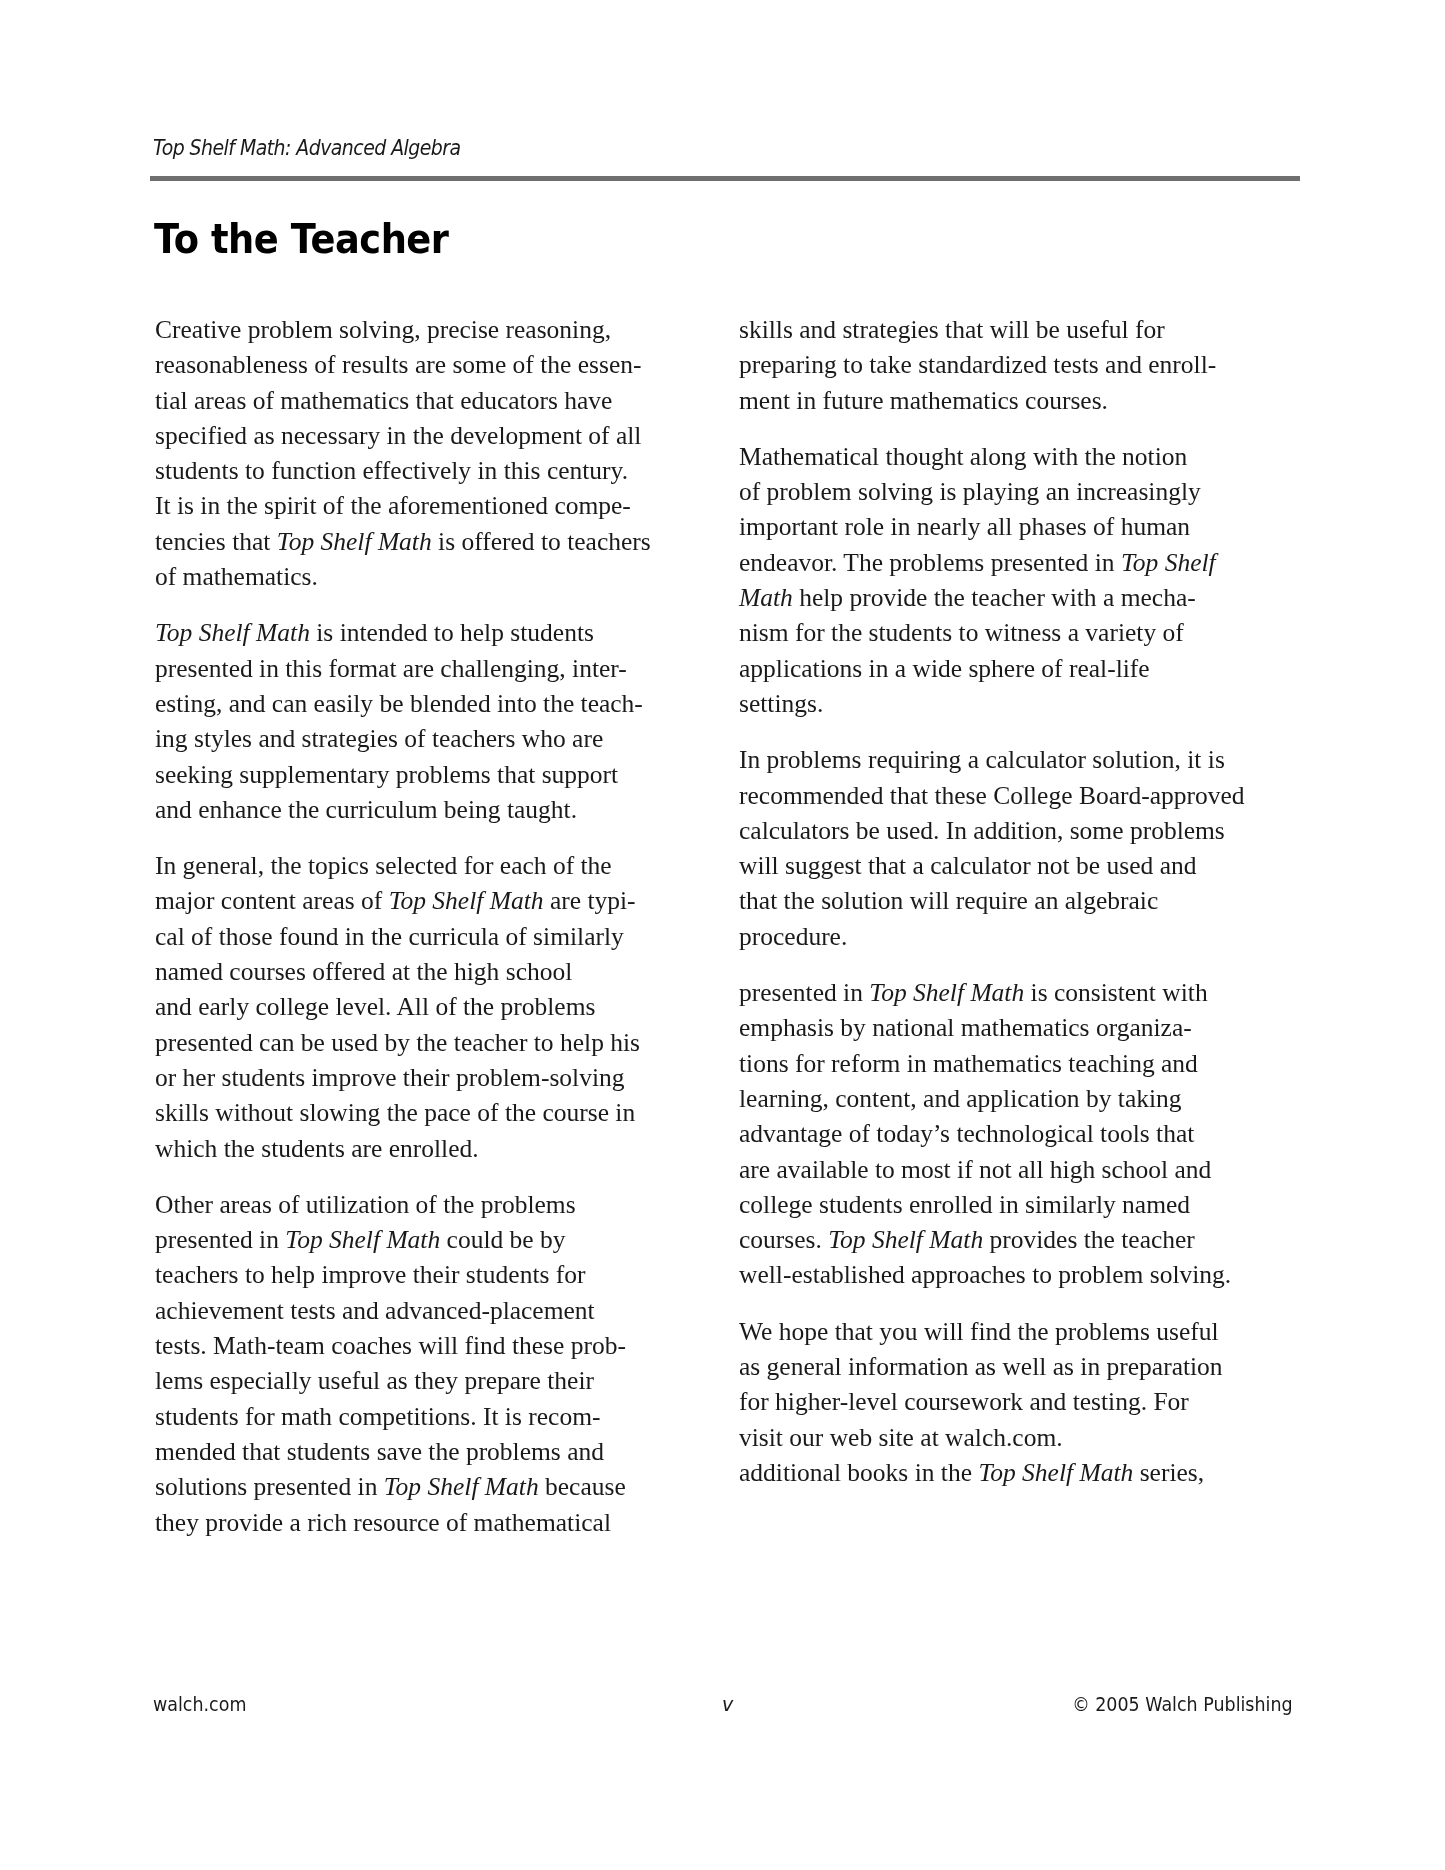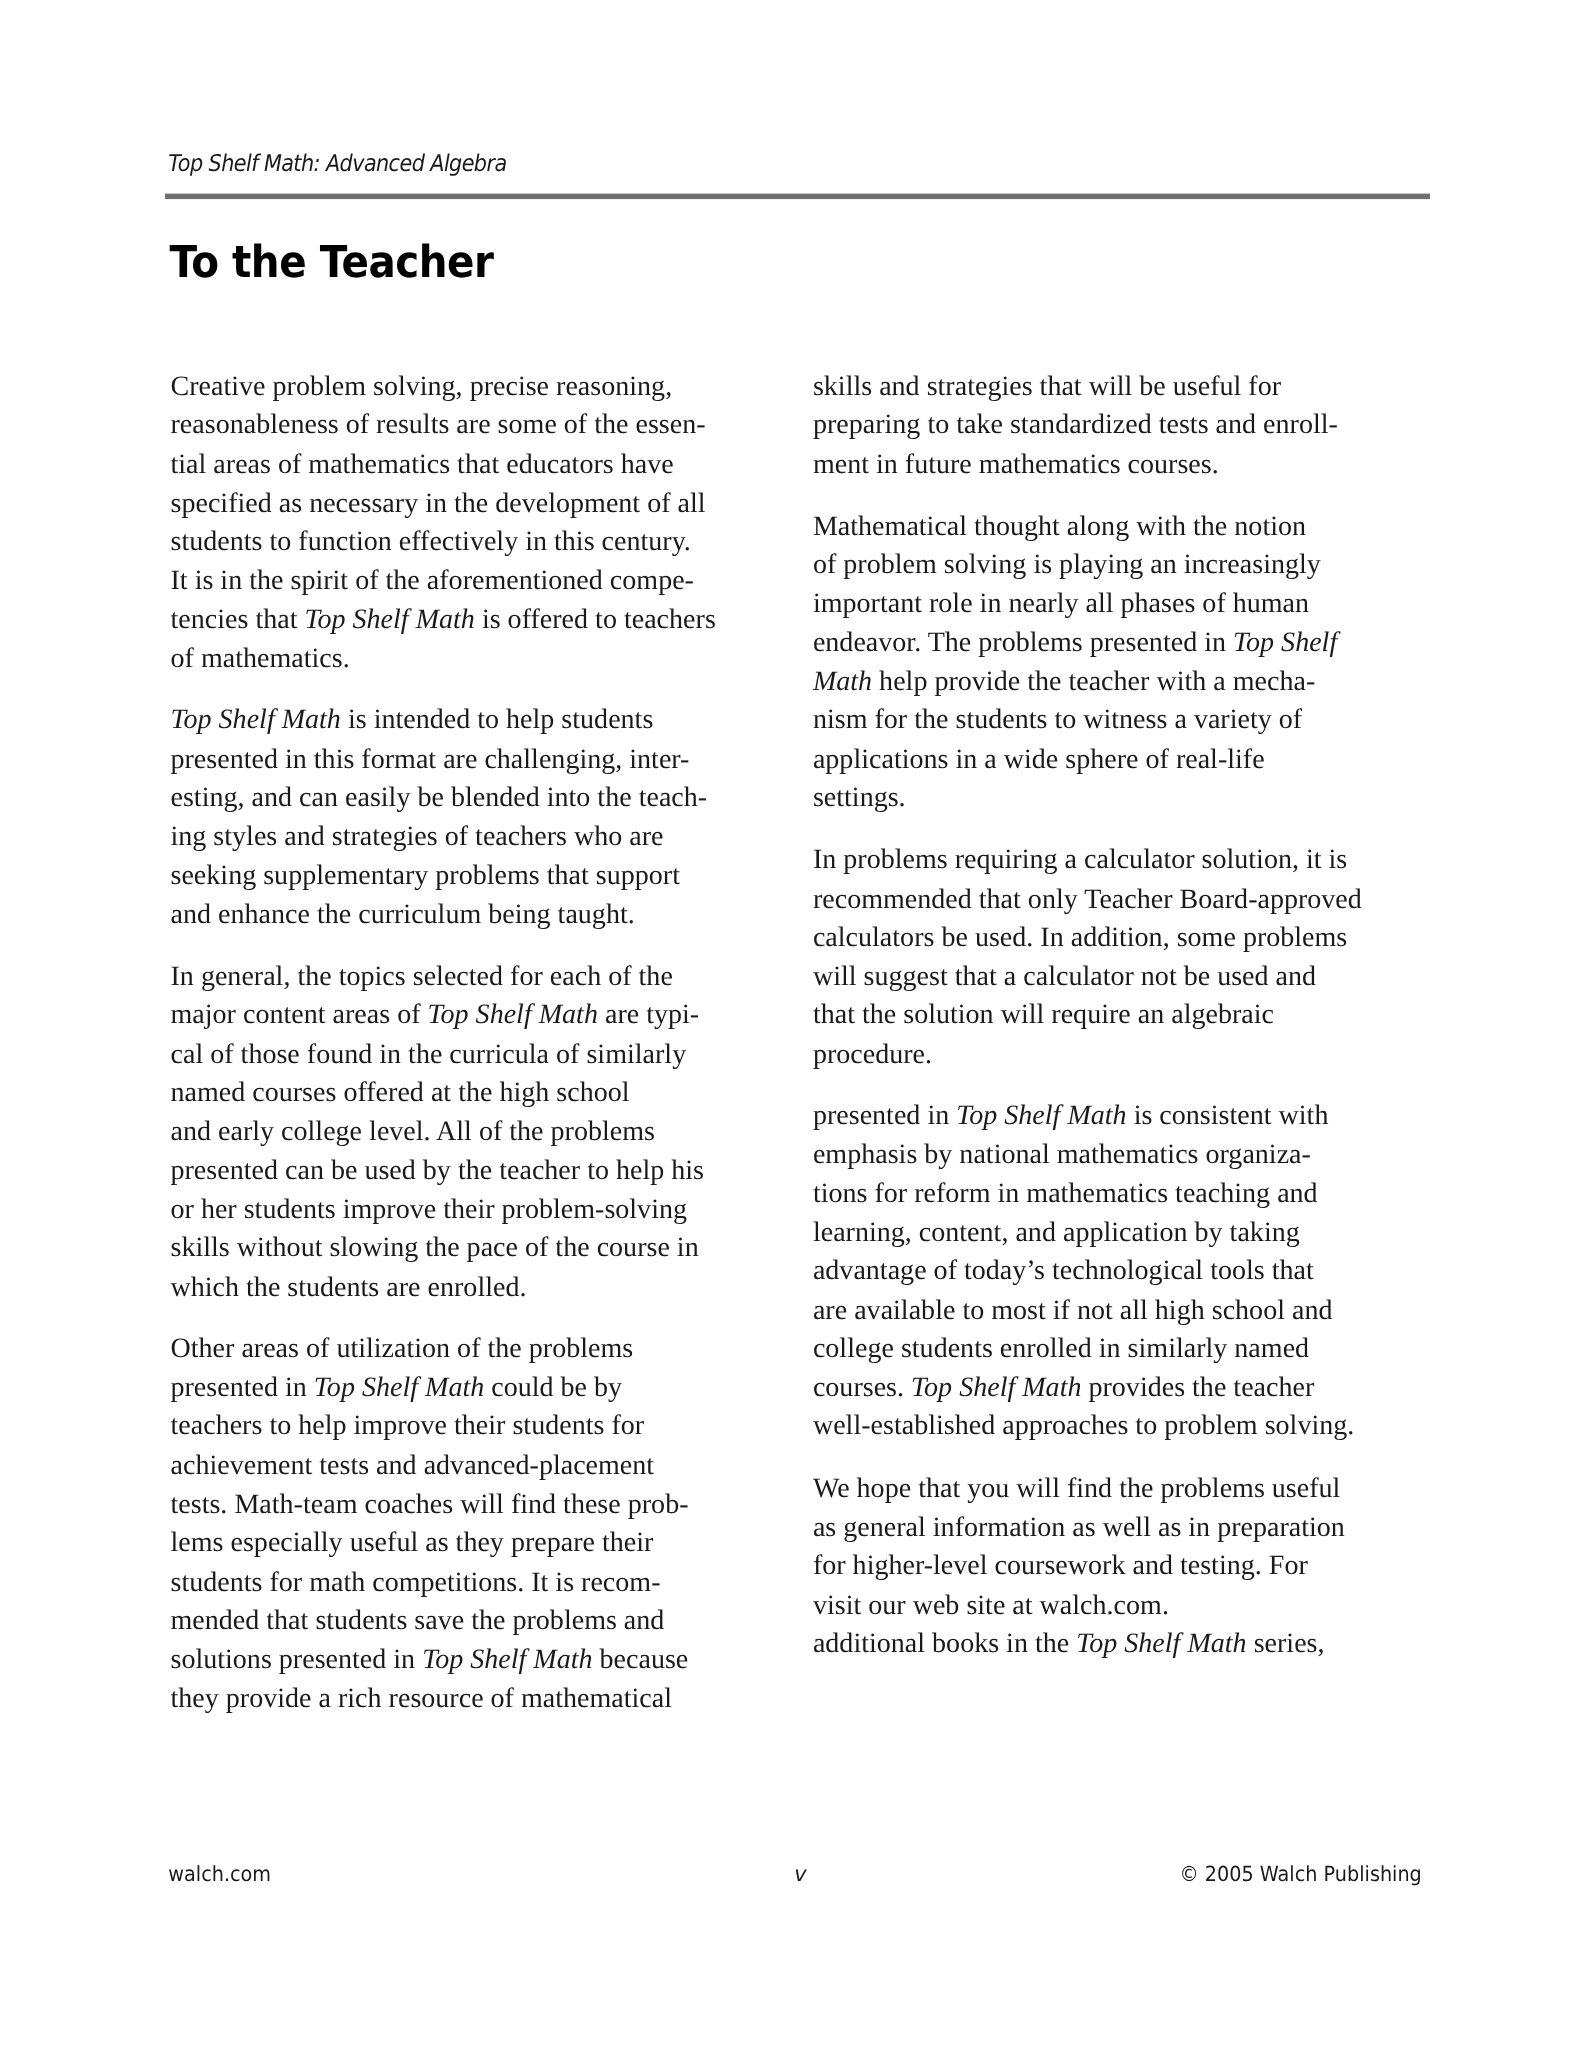--- a/index.html
+++ b/index.html
@@ -13,21 +13,21 @@
   .head-rule {
     position: absolute; left: 150px; top: 176px; width: 1150px; height: 5px;
     background: #6f6f6f;
   }
   .page-title {
     position: absolute; left: 154px; top: 216px; margin: 0;
     font-family: "DejaVu Sans", sans-serif; font-weight: bold;
     font-size: 40px; letter-spacing: -0.5px; color: #000;
     transform: scaleX(0.92); transform-origin: left center;
   }
-  .column { position: absolute; top: 312px; width: 560px; margin-top: 21px; }
+  .column { position: absolute; top: 312px; width: 560px; }
   .col-left { left: 155px; }
   .col-right { left: 739px; }
   .para { margin: 0 0 21px 0; }
   .line {
     display: block; white-space: nowrap;
     font-family: "Liberation Serif", serif; font-size: 25.5px;
     line-height: 35.3px; color: #1a1a1a;
   }
   .line i { font-style: italic; }
   .footer {
@@ -100,21 +100,21 @@
       <span class="line"><span>of problem solving is playing an increasingly</span></span>
       <span class="line"><span>important role in nearly all phases of human</span></span>
       <span class="line"><span>endeavor. The problems presented in </span><i>Top Shelf</i></span>
       <span class="line"><i>Math</i><span> help provide the teacher with a mecha-</span></span>
       <span class="line"><span>nism for the students to witness a variety of</span></span>
       <span class="line"><span>applications in a wide sphere of real-life</span></span>
       <span class="line"><span>settings.</span></span>
     </div>
     <div class="para">
       <span class="line"><span>In problems requiring a calculator solution, it is</span></span>
-      <span class="line"><span>recommended that only Teacher Board-approved</span></span>
+      <span class="line"><span>recommended that these College Board-approved</span></span>
       <span class="line"><span>calculators be used. In addition, some problems</span></span>
       <span class="line"><span>will suggest that a calculator not be used and</span></span>
       <span class="line"><span>that the solution will require an algebraic</span></span>
       <span class="line"><span>procedure.</span></span>
     </div>
     <div class="para">
       <span class="line"><span>presented in </span><i>Top Shelf Math</i><span> is consistent with</span></span>
       <span class="line"><span>emphasis by national mathematics organiza-</span></span>
       <span class="line"><span>tions for reform in mathematics teaching and</span></span>
       <span class="line"><span>learning, content, and application by taking</span></span>

